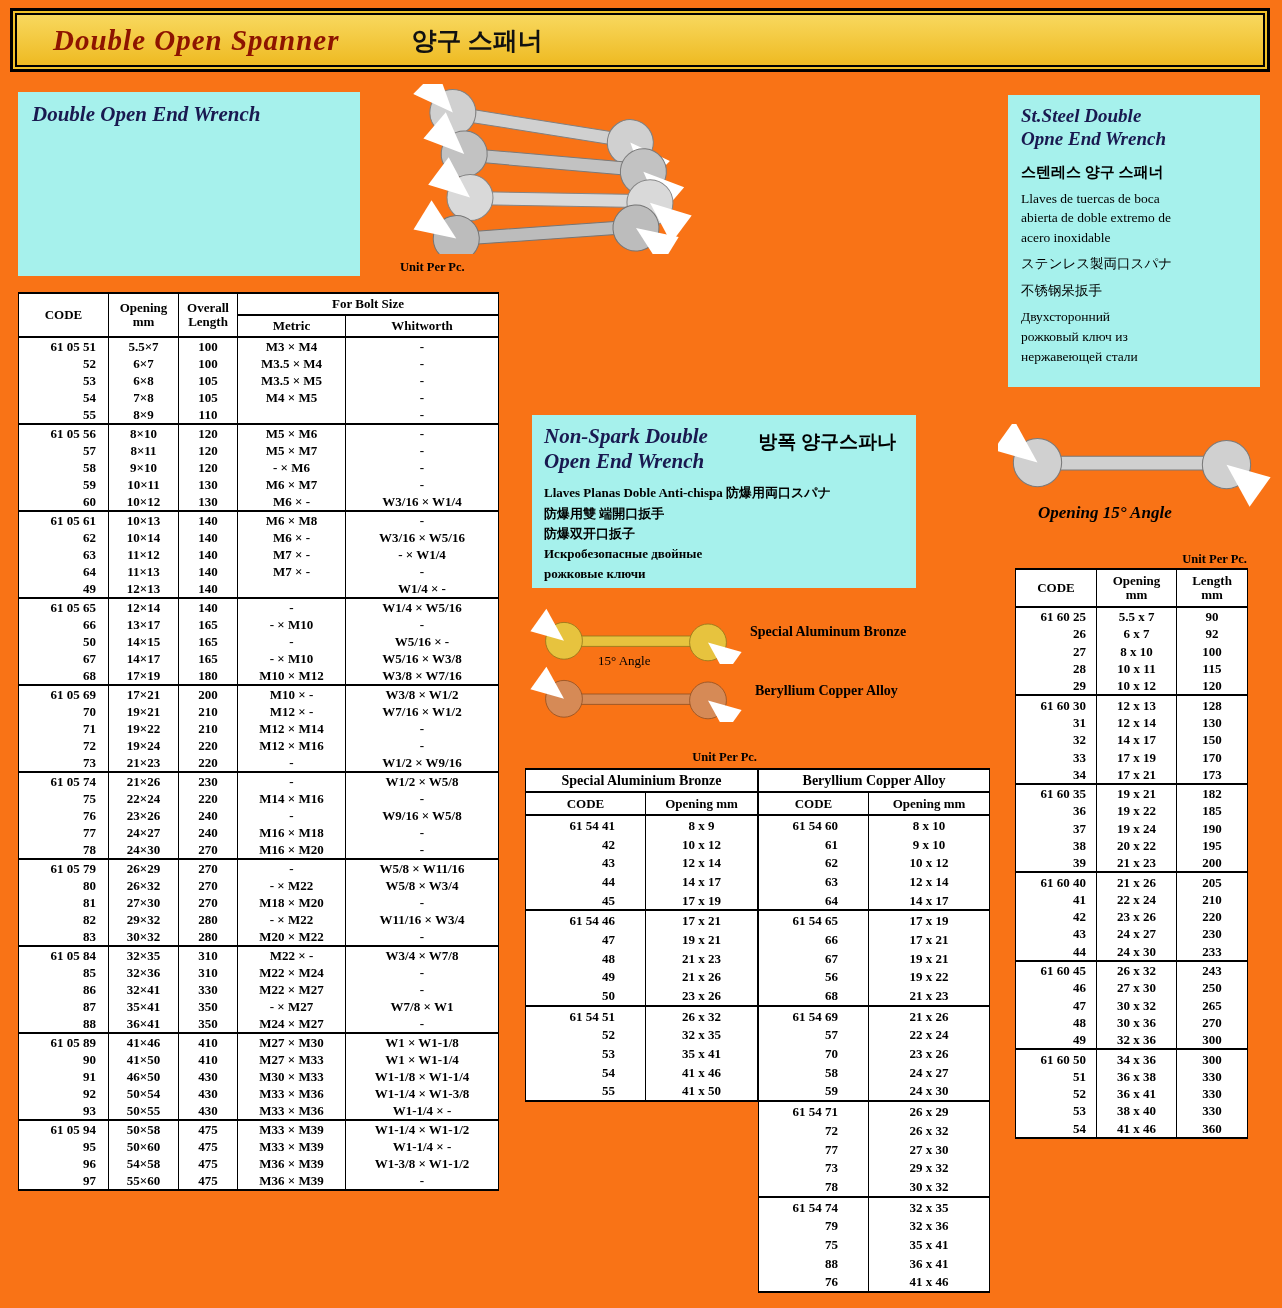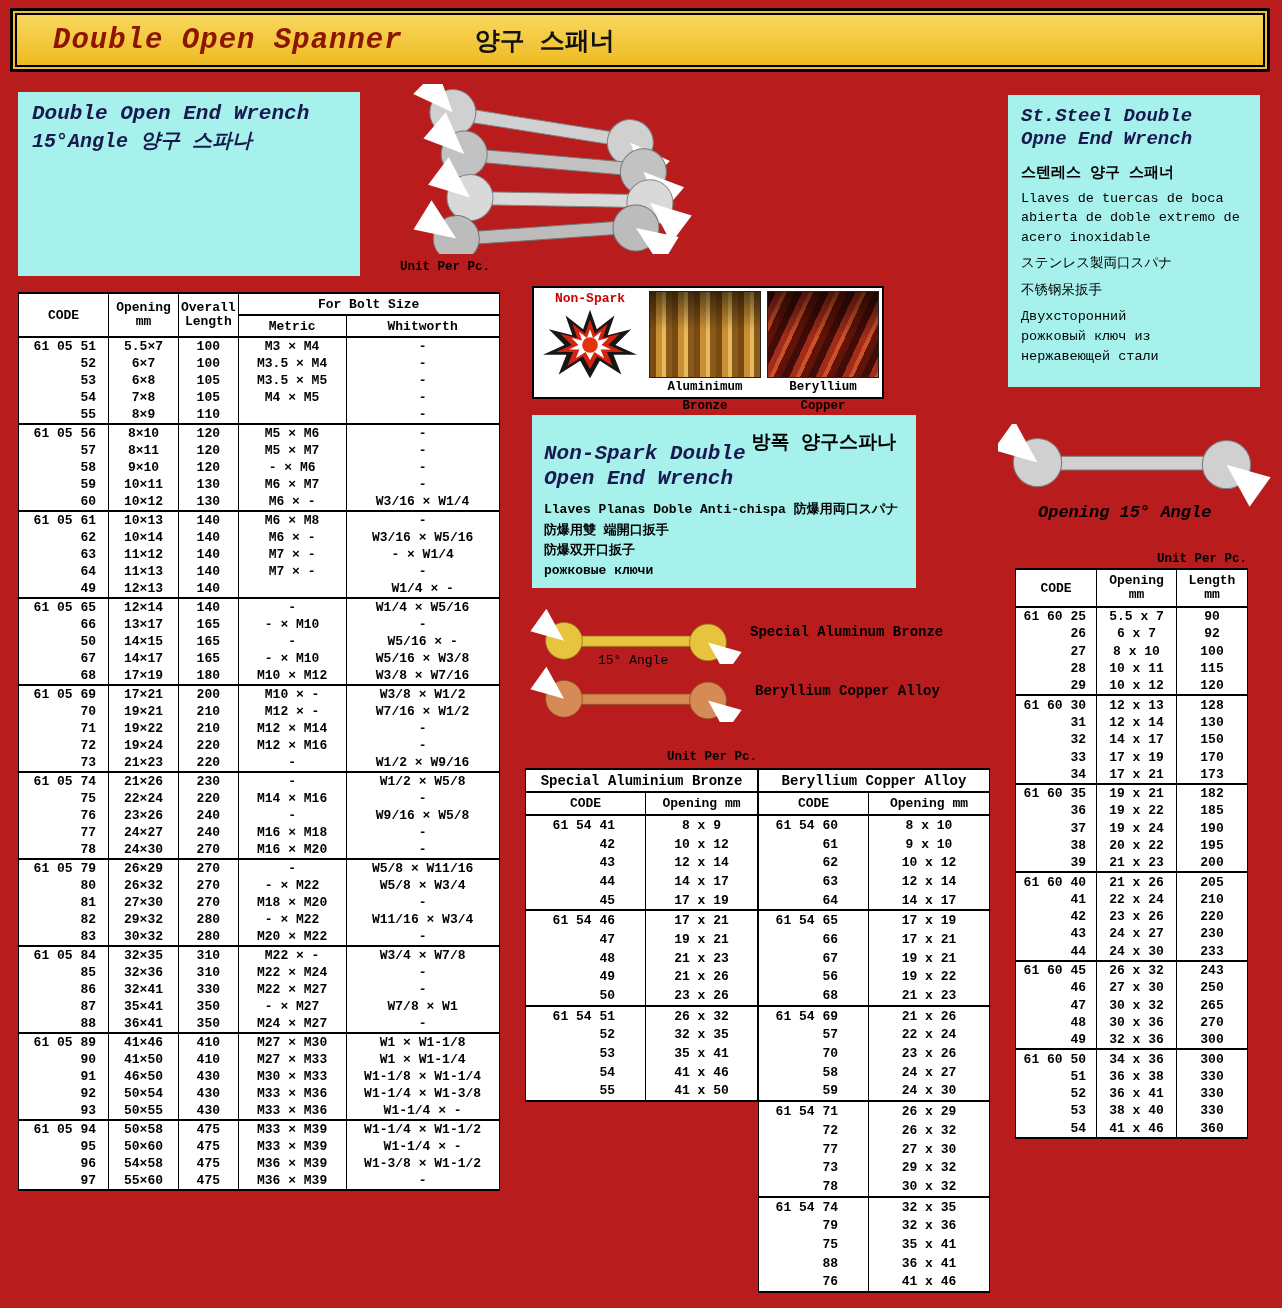--- a/index.html
+++ b/index.html
@@ -1,17 +1,17 @@
 <!DOCTYPE html>
 <html><head>
 <meta charset="utf-8">
 <style>
   html,body { margin:0; padding:0; background:#fff; }
-  .page { position:relative; width:1282px; height:1308px; background:#b91c1c;
-          font-family:Liberation Mono, monospace; color:#000; overflow:hidden; }
+  .page { position:relative; width:1282px; height:1308px; background:#f97316;
+          font-family:Liberation Serif, serif; color:#000; overflow:hidden; }
 
   
   .banner { position:absolute; left:10px; top:8px; width:1254px; height:58px;
             border:3px solid #000; background:#f0c128; }
   .banner-inner { position:absolute; inset:2px; border:2px solid #000;
                   background:linear-gradient(180deg,#f8d85e 0%,#eeba22 100%);
                   display:flex; align-items:center; padding-left:36px; box-sizing:border-box; }
   .banner-title { font-size:29px; font-weight:bold; font-style:italic; color:#8d1400; letter-spacing:1px; }
   .banner-kr { font-size:25px; font-weight:bold; margin-left:72px; color:#111; }
 
@@ -76,21 +76,21 @@
       linear-gradient(180deg, rgba(0,0,0,.55) 0%, rgba(0,0,0,0) 45%),
       repeating-linear-gradient(90deg,#7a4a12 0 6px,#c98f35 6px 12px,#e8b85c 12px 16px,#8a5a1a 16px 22px); }
   .photo-copper { background:
       linear-gradient(180deg, rgba(0,0,0,.6) 0%, rgba(0,0,0,.12) 55%),
       repeating-linear-gradient(115deg,#4a0d08 0 7px,#b8321e 7px 13px,#e85c30 13px 17px,#701608 17px 24px); }
   .ns-caption { height:19px; text-align:center; font-size:12.5px; font-weight:bold; line-height:19px; }
 
   
   .ns-info { position:absolute; left:532px; top:415px; width:384px; height:173px; padding:9px 12px; }
   .ns-info .titles { display:flex; justify-content:space-between; }
-  .ns-t-en { font-size:21px; font-weight:bold; font-style:italic; color:#191950; line-height:1.2;margin-top:17px; }
+  .ns-t-en { font-size:21px; font-weight:bold; font-style:italic; color:#191950; line-height:1.2; }
   .ns-t-kr { font-size:19px; font-weight:bold; margin:5px 8px 0 0; }
   .ns-lines { margin-top:9px; font-size:13px; font-weight:bold; line-height:1.55; }
 
   
   .abs { position:absolute; }
   #spanners-top { left:392px; top:84px; }
   #alu-spanner  { left:530px; top:608px; }
   #cop-spanner  { left:530px; top:666px; }
   #steel-spanner{ left:998px; top:424px; }
   #alu-label { position:absolute; left:750px; top:624px; font-size:14px; font-weight:bold; }
@@ -117,21 +117,20 @@
 
   <div class="banner">
     <div class="banner-inner">
       <span class="banner-title">Double Open Spanner</span>
       <span class="banner-kr">양구 스패너</span>
     </div>
   </div>
 
   <div class="infobox box-left">
     <div class="t1">Double Open End Wrench</div>
-    <div class="t2">15°Angle 양구 스파나</div>
   </div>
 
   <svg id="spanners-top" class="abs" width="305" height="170">
     <use href="#wrench-shape" transform="translate(30,10) rotate(9 110 30)" fill="#d0d0d0" stroke="#808080"></use>
     <use href="#wrench-shape" transform="translate(42,46) rotate(5 110 30)" fill="#c2c2c2" stroke="#7a7a7a"></use>
     <use href="#wrench-shape" transform="translate(48,84) rotate(1 110 30)" fill="#d9d9d9" stroke="#858585"></use>
     <use href="#wrench-shape" transform="translate(34,118) rotate(-4 110 30)" fill="#bcbcbc" stroke="#757575"></use>
   </svg>
   <div class="unit-label" id="unit-top">Unit Per Pc.</div>
 
@@ -516,52 +515,34 @@
         <tr class="group-end">
           <td class="a-r">97</td>
           <td class="a-c">55×60</td>
           <td class="a-c">475</td>
           <td class="a-c">M36 × M39</td>
           <td class="a-c">-</td>
         </tr>
       </tbody>
   </table>
 
-  <div class="ns-box">
-    <div class="ns-left">
-      <div class="ns-label">Non-Spark</div>
-      <svg width="98" height="80" viewBox="0 0 100 74">
-        <polygon fill="#161616" points="50,0 57,20 75,6 68,26 92,20 76,36 98,46 74,46 82,66 60,52 50,70 40,52 18,66 26,46 2,46 24,36 8,20 32,26 25,6 43,20"></polygon>
-        <polygon fill="#d62310" transform="translate(14 10) scale(0.72)" points="50,0 57,20 75,6 68,26 92,20 76,36 98,46 74,46 82,66 60,52 50,70 40,52 18,66 26,46 2,46 24,36 8,20 32,26 25,6 43,20"></polygon>
-        <polygon fill="#ffffff" transform="translate(27.5 19.8) scale(0.45)" points="50,0 57,20 75,6 68,26 92,20 76,36 98,46 74,46 82,66 60,52 50,70 40,52 18,66 26,46 2,46 24,36 8,20 32,26 25,6 43,20"></polygon>
-        <circle cx="50" cy="36" r="8" fill="#e33210"></circle>
-      </svg>
-    </div>
-    <div class="ns-col">
-      <div class="ns-photo photo-bronze"></div>
-      <div class="ns-caption">Aluminimum Bronze</div>
-    </div>
-    <div class="ns-col">
-      <div class="ns-photo photo-copper"></div>
-      <div class="ns-caption">Beryllium Copper</div>
-    </div>
-  </div>
 
   <div class="infobox ns-info">
     <div class="titles">
       <div class="ns-t-en">
         <div>Non-Spark Double</div>
         <div>Open End Wrench</div>
       </div>
       <div class="ns-t-kr">방폭 양구스파나</div>
     </div>
     <div class="ns-lines">
         <div>Llaves Planas Doble Anti-chispa 防爆用両口スパナ</div>
         <div>防爆用雙 端開口扳手</div>
         <div>防爆双开口扳子</div>
+        <div>Искробезопасные двойные</div>
         <div>рожковые ключи</div>
       </div>
   </div>
 
   <svg id="alu-spanner" class="abs" width="212" height="56">
     <use href="#wrench-shape" transform="translate(10,8) scale(0.8)" fill="#e7c33e" stroke="#8f751a"></use>
   </svg>
   <div id="alu-label">Special Aluminum Bronze</div>
   <div id="angle-label">15° Angle</div>
   <svg id="cop-spanner" class="abs" width="212" height="56">

